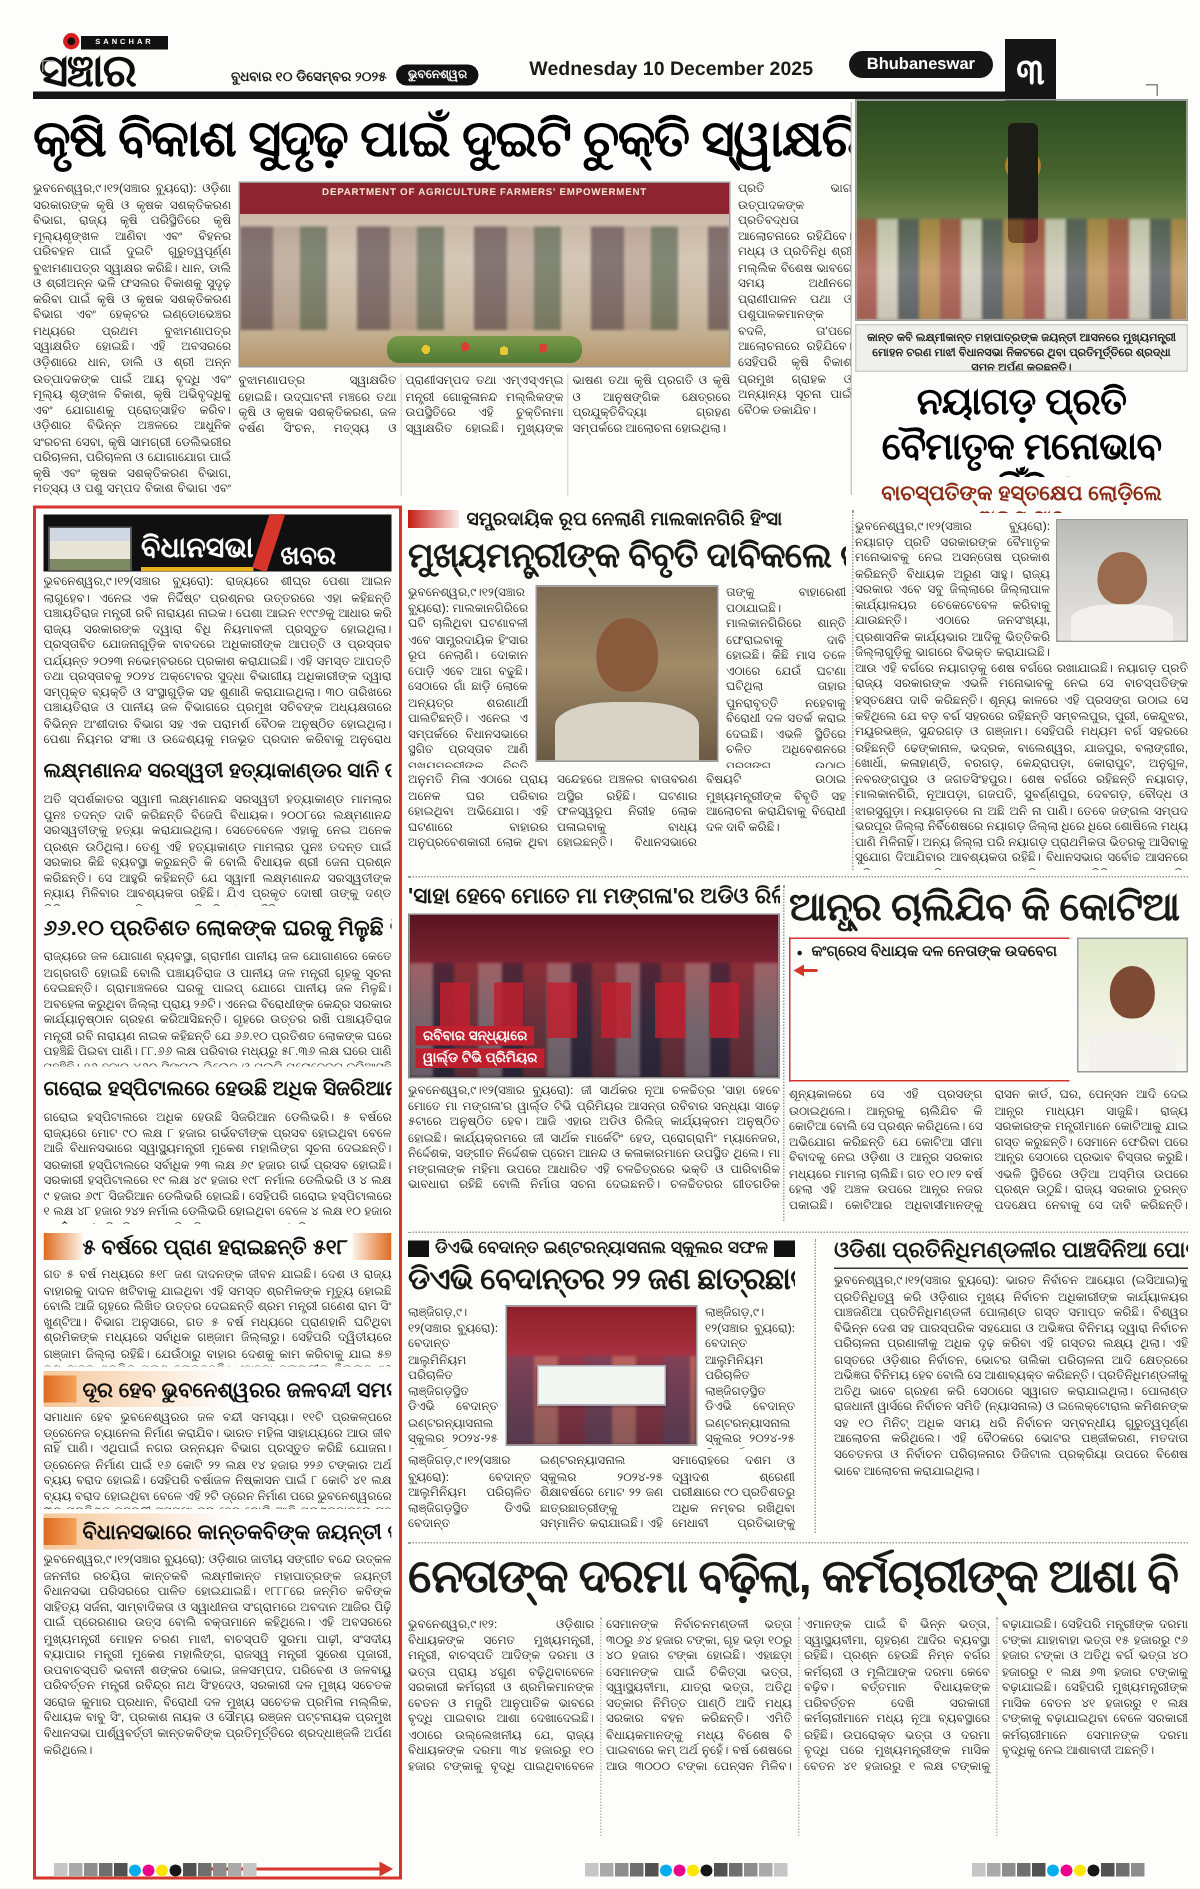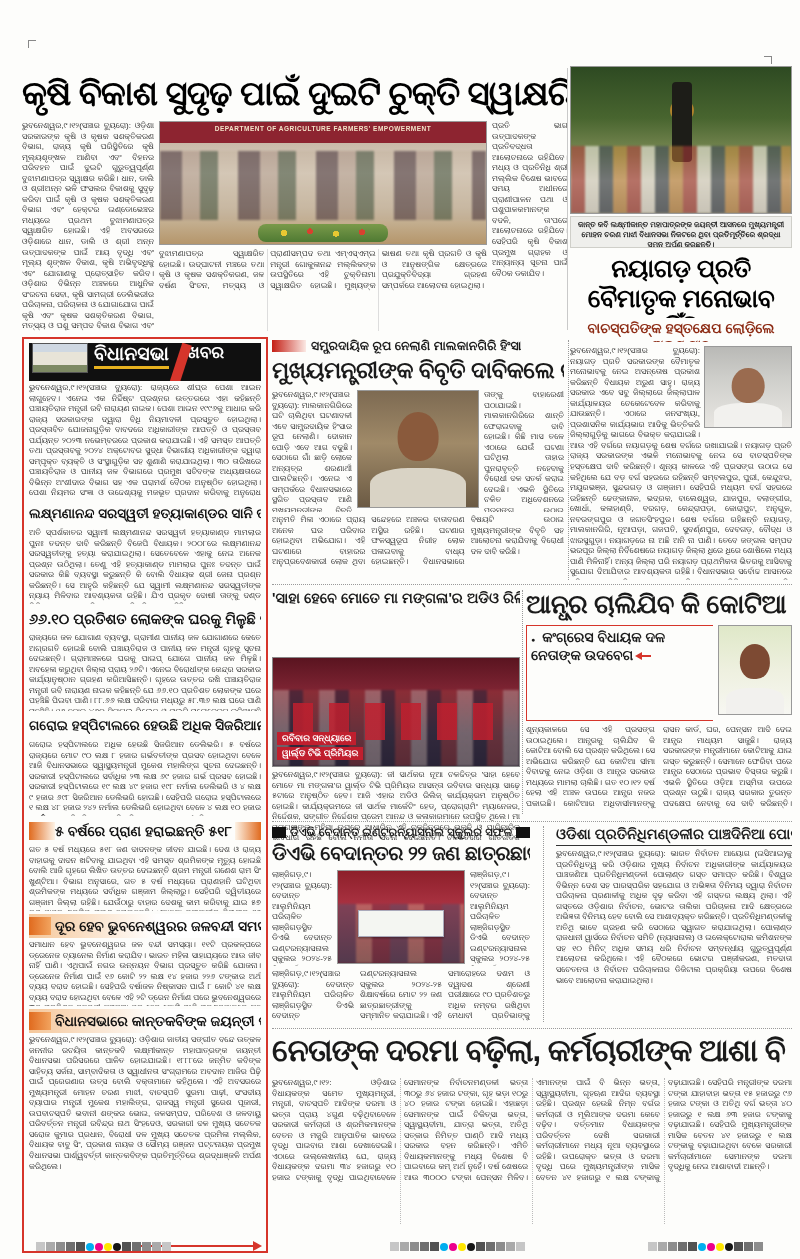--- a/index.html
+++ b/index.html
@@ -77,21 +77,21 @@
     overflow:hidden; margin-top:2px; }
   .nay-body { margin-top:4px; height:234px; }
   .arun-photo { float:right; width:88px; height:82px; margin:0 0 3px 4px; border:1px solid #999;
     background:linear-gradient(180deg,#b9b9b6 0%,#cfcfcb 40%,#e8e6e2 100%); position:relative; }
   .face { position:absolute; left:50%; top:26%; transform:translateX(-50%); width:38%; height:44%;
     border-radius:50% 50% 45% 45%; background:#9a6b4f; }
   .shirt { position:absolute; left:10%; bottom:0; width:80%; height:30%; border-radius:40% 40% 0 0; background:#f2f1ee; }
 
   
   #assembly { left:22px; top:337px; width:246px; height:916px; border:2px solid #d6352b; padding:4px 5px; }
-  .asm-header { height:38px; background:#101010; display:flex; align-items:flex-start; position:relative; overflow:hidden; }
+  .asm-header { height:38px; background:#101010; display:flex; align-items:flex-end; position:relative; overflow:hidden; }
   .asm-building { width:56px; height:30px; margin-left:3px; border:1px solid #555;
     background:linear-gradient(180deg,#cfd8e2 0 30%,#e8e4d8 30% 75%,#7e8a64 75% 100%); }
   .asm-title1 { color:#fff; font-size:19px; font-weight:bold; margin-left:6px; border-bottom:3px solid #e8b21f;
     line-height:1.2; white-space:nowrap; }
   .asm-slash { width:10px; height:46px; background:#d6352b; transform:rotate(18deg); margin:0 2px 0 6px; }
   .asm-title2 { color:#fff; font-size:17px; font-weight:bold; white-space:nowrap; }
   .asm-h { font-weight:bold; color:#111; overflow:hidden; white-space:nowrap; }
   .hbar-full { background:linear-gradient(90deg,#e06a1e 0%,#f5b26a 18%,#fdf3e6 50%,#f5b26a 85%,#e06a1e 100%);
     text-align:center; font-size:13.5px; height:22px; line-height:22px; margin-top:4px; color:#40190a; }
   .h-plain { text-align:center; font-size:13.5px; height:24px; line-height:24px; margin-top:3px; }
@@ -124,38 +124,38 @@
   .mk-photo .shirt { background:#d9d3c5; height:34%; }
   .mk-below { margin-top:3px; height:64px; column-count:3; column-gap:6px; }
 
   
   #film { left:272px; top:587px; width:248px; height:230px; }
   .film-kicker { width:86%; margin:0 auto; background:#2a6fad; color:#fff; text-align:center; font-size:12.5px;
     font-weight:bold; height:20px; line-height:20px; white-space:nowrap; overflow:hidden; }
   .film-headline { font-size:14.5px; font-weight:bold; text-align:center; height:22px; line-height:22px;
     white-space:nowrap; overflow:hidden; }
   .film-photo { width:100%; height:110px; border:1px solid #888; position:relative; overflow:hidden;
-    background:linear-gradient(180deg,#5a1420 0%,#7e2433 30%,#3c2a3c 70%,#2a1f30 100%);margin-top:48px; }
+    background:linear-gradient(180deg,#5a1420 0%,#7e2433 30%,#3c2a3c 70%,#2a1f30 100%); }
   .film-people { position:absolute; left:0; bottom:0; width:100%; height:70%;
     background:repeating-linear-gradient(90deg,rgba(220,210,200,.35) 0 16px,rgba(40,40,60,.5) 16px 30px,rgba(160,60,60,.4) 30px 46px); filter:blur(1px); }
   .film-posters { position:absolute; left:8%; top:42%; width:84%; height:34%;
     background:repeating-linear-gradient(90deg,#c01f2e 0 20px,transparent 20px 36px); opacity:.85; }
   .film-cap { position:absolute; left:4px; bottom:6px; }
   .film-cap span { display:block; background:#c01f2e; color:#fff; font-size:9px; font-weight:bold;
     padding:1px 5px; margin-top:2px; width:max-content; max-width:150px; overflow:hidden; white-space:nowrap; }
   .film-body { margin-top:3px; height:70px; }
 
   
   #kotia { left:526px; top:587px; width:266px; height:230px; }
   .kotia-headline { font-size:26px; font-weight:bold; text-align:center; white-space:nowrap; overflow:hidden;
     height:36px; line-height:34px; letter-spacing:-.5px; }
   .kotia-row { display:flex; gap:5px; height:96px; margin-top:2px; }
   .kotia-intro { flex:0 0 88px; }
   .kotia-bullets { flex:1; border:1px solid #d6352b; border-right:none; padding:3px 2px 3px 4px; }
-  .kbullet { font-size:14px; font-weight:bold; line-height:1.25; margin-bottom:5px; position:relative; }
+  .kbullet { font-size:10px; font-weight:bold; line-height:1.25; margin-bottom:5px; position:relative; }
   .kbullet:before { content:"●"; font-size:7px; margin-right:3px; }
   .karrow { display:inline-block; width:14px; height:2px; background:#d6352b; vertical-align:middle; position:relative; }
   .karrow:after { content:""; position:absolute; left:-2px; top:-3px; border-right:7px solid #d6352b;
     border-top:4px solid transparent; border-bottom:4px solid transparent; }
   .kotia-photo { flex:0 0 74px; height:90px; border:1px solid #999; position:relative; overflow:hidden;
     background:linear-gradient(180deg,#dfe8c8 0%,#eef0df 50%,#f7f7f2 100%); }
   .kotia-photo .face { background:#7d4a33; width:42%; height:40%; top:20%; }
   .kotia-body { margin-top:4px; height:86px; column-count:2; column-gap:8px; }
 
   
@@ -194,20 +194,33 @@
   .strip .sq { width:9px; height:9px; }
   .strip .dot { width:8px; height:8px; border-radius:50%; }
 
   .cropmark { position:absolute; border-color:#888; }
 </style>
 </head>
 <body>
 
 <div id="page">
 
+  <div id="masthead" class="abs">
+    <div class="logo-wrap">
+      <div class="logo-minibar">SANCHAR</div>
+      <div class="logo-ring"></div>
+      <div class="logo-text">ସଞ୍ଚାର</div>
+    </div>
+    <div class="odia-date">ବୁଧବାର ୧୦ ଡିସେମ୍ବର ୨୦୨୫</div>
+    <div class="city-pill-odia">ଭୁବନେଶ୍ୱର</div>
+    <div class="mast-rule"></div>
+    <div class="eng-date">Wednesday 10 December 2025</div>
+    <div class="city-pill-eng">Bhubaneswar</div>
+    <div class="page-num-box">୩</div>
+  </div>
 
   <div id="lead" class="abs">
     <div class="lead-headline">କୃଷି ବିକାଶ ସୁଦୃଢ଼ ପାଇଁ ଦୁଇଟି ଚୁକ୍ତି ସ୍ୱାକ୍ଷରିତ</div>
     <div class="lead-content">
       <div class="lead-col-l body-txt">ଭୁବନେଶ୍ୱର,୯।୧୨(ସଞ୍ଚାର ବ୍ୟୁରୋ): ଓଡ଼ିଶା ସରକାରଙ୍କ କୃଷି ଓ କୃଷକ ସଶକ୍ତିକରଣ ବିଭାଗ, ରାଜ୍ୟ କୃଷି ପରିସ୍ଥିତିରେ କୃଷି ମୂଲ୍ୟଶୃଙ୍ଖଳ ଆଣିବା ଏବଂ ବିହନର ପରିବହନ ପାଇଁ ଦୁଇଟି ଗୁରୁତ୍ୱପୂର୍ଣ୍ଣ ବୁଝାମଣାପତ୍ର ସ୍ୱାକ୍ଷର କରିଛି। ଧାନ, ଡାଲି ଓ ଶ୍ରୀଅନ୍ନ ଭଳି ଫସଲର ବିକାଶକୁ ସୁଦୃଢ଼ କରିବା ପାଇଁ କୃଷି ଓ କୃଷକ ସଶକ୍ତିକରଣ ବିଭାଗ ଏବଂ ହେକ୍ଟର ଇଣ୍ଡୋଭେଞ୍ଚର ମଧ୍ୟରେ ପ୍ରଥମ ବୁଝାମଣାପତ୍ର ସ୍ୱାକ୍ଷରିତ ହୋଇଛି। ଏହି ଅବସରରେ ଓଡ଼ିଶାରେ ଧାନ, ଡାଲି ଓ ଶ୍ରୀ ଅନ୍ନ ଉତ୍ପାଦକଙ୍କ ପାଇଁ ଆୟ ବୃଦ୍ଧି ଏବଂ ମୂଲ୍ୟ ଶୃଙ୍ଖଳ ବିକାଶ, କୃଷି ଅଭିବୃଦ୍ଧିକୁ ଏବଂ ଯୋଗାଣକୁ ପ୍ରୋତ୍ସାହିତ କରିବ। ଓଡ଼ିଶାର ବିଭିନ୍ନ ଅଞ୍ଚଳରେ ଆଧୁନିକ ସଂରଚନା ସେବା, କୃଷି ସାମଗ୍ରୀ ଡେଲିଭରୀର ପରିଚାଳନା, ପରିଚାଳନା ଓ ଯୋଗାଯୋଗ ପାଇଁ କୃଷି ଏବଂ କୃଷକ ସଶକ୍ତିକରଣ ବିଭାଗ, ମତ୍ସ୍ୟ ଓ ପଶୁ ସମ୍ପଦ ବିକାଶ ବିଭାଗ ଏବଂ ନେସର୍ଟ ଟେକ୍ନୋଲୋଜି ଲିମିଟେଡ୍ ମଧ୍ୟରେ ଦ୍ୱିତୀୟ</div>
       <div class="lead-center">
         <div class="lead-photo">
           <div class="lead-photo-banner">DEPARTMENT OF AGRICULTURE FARMERS' EMPOWERMENT</div>
           <div class="lead-photo-people"></div>
           <div class="lead-photo-flowers"></div>

